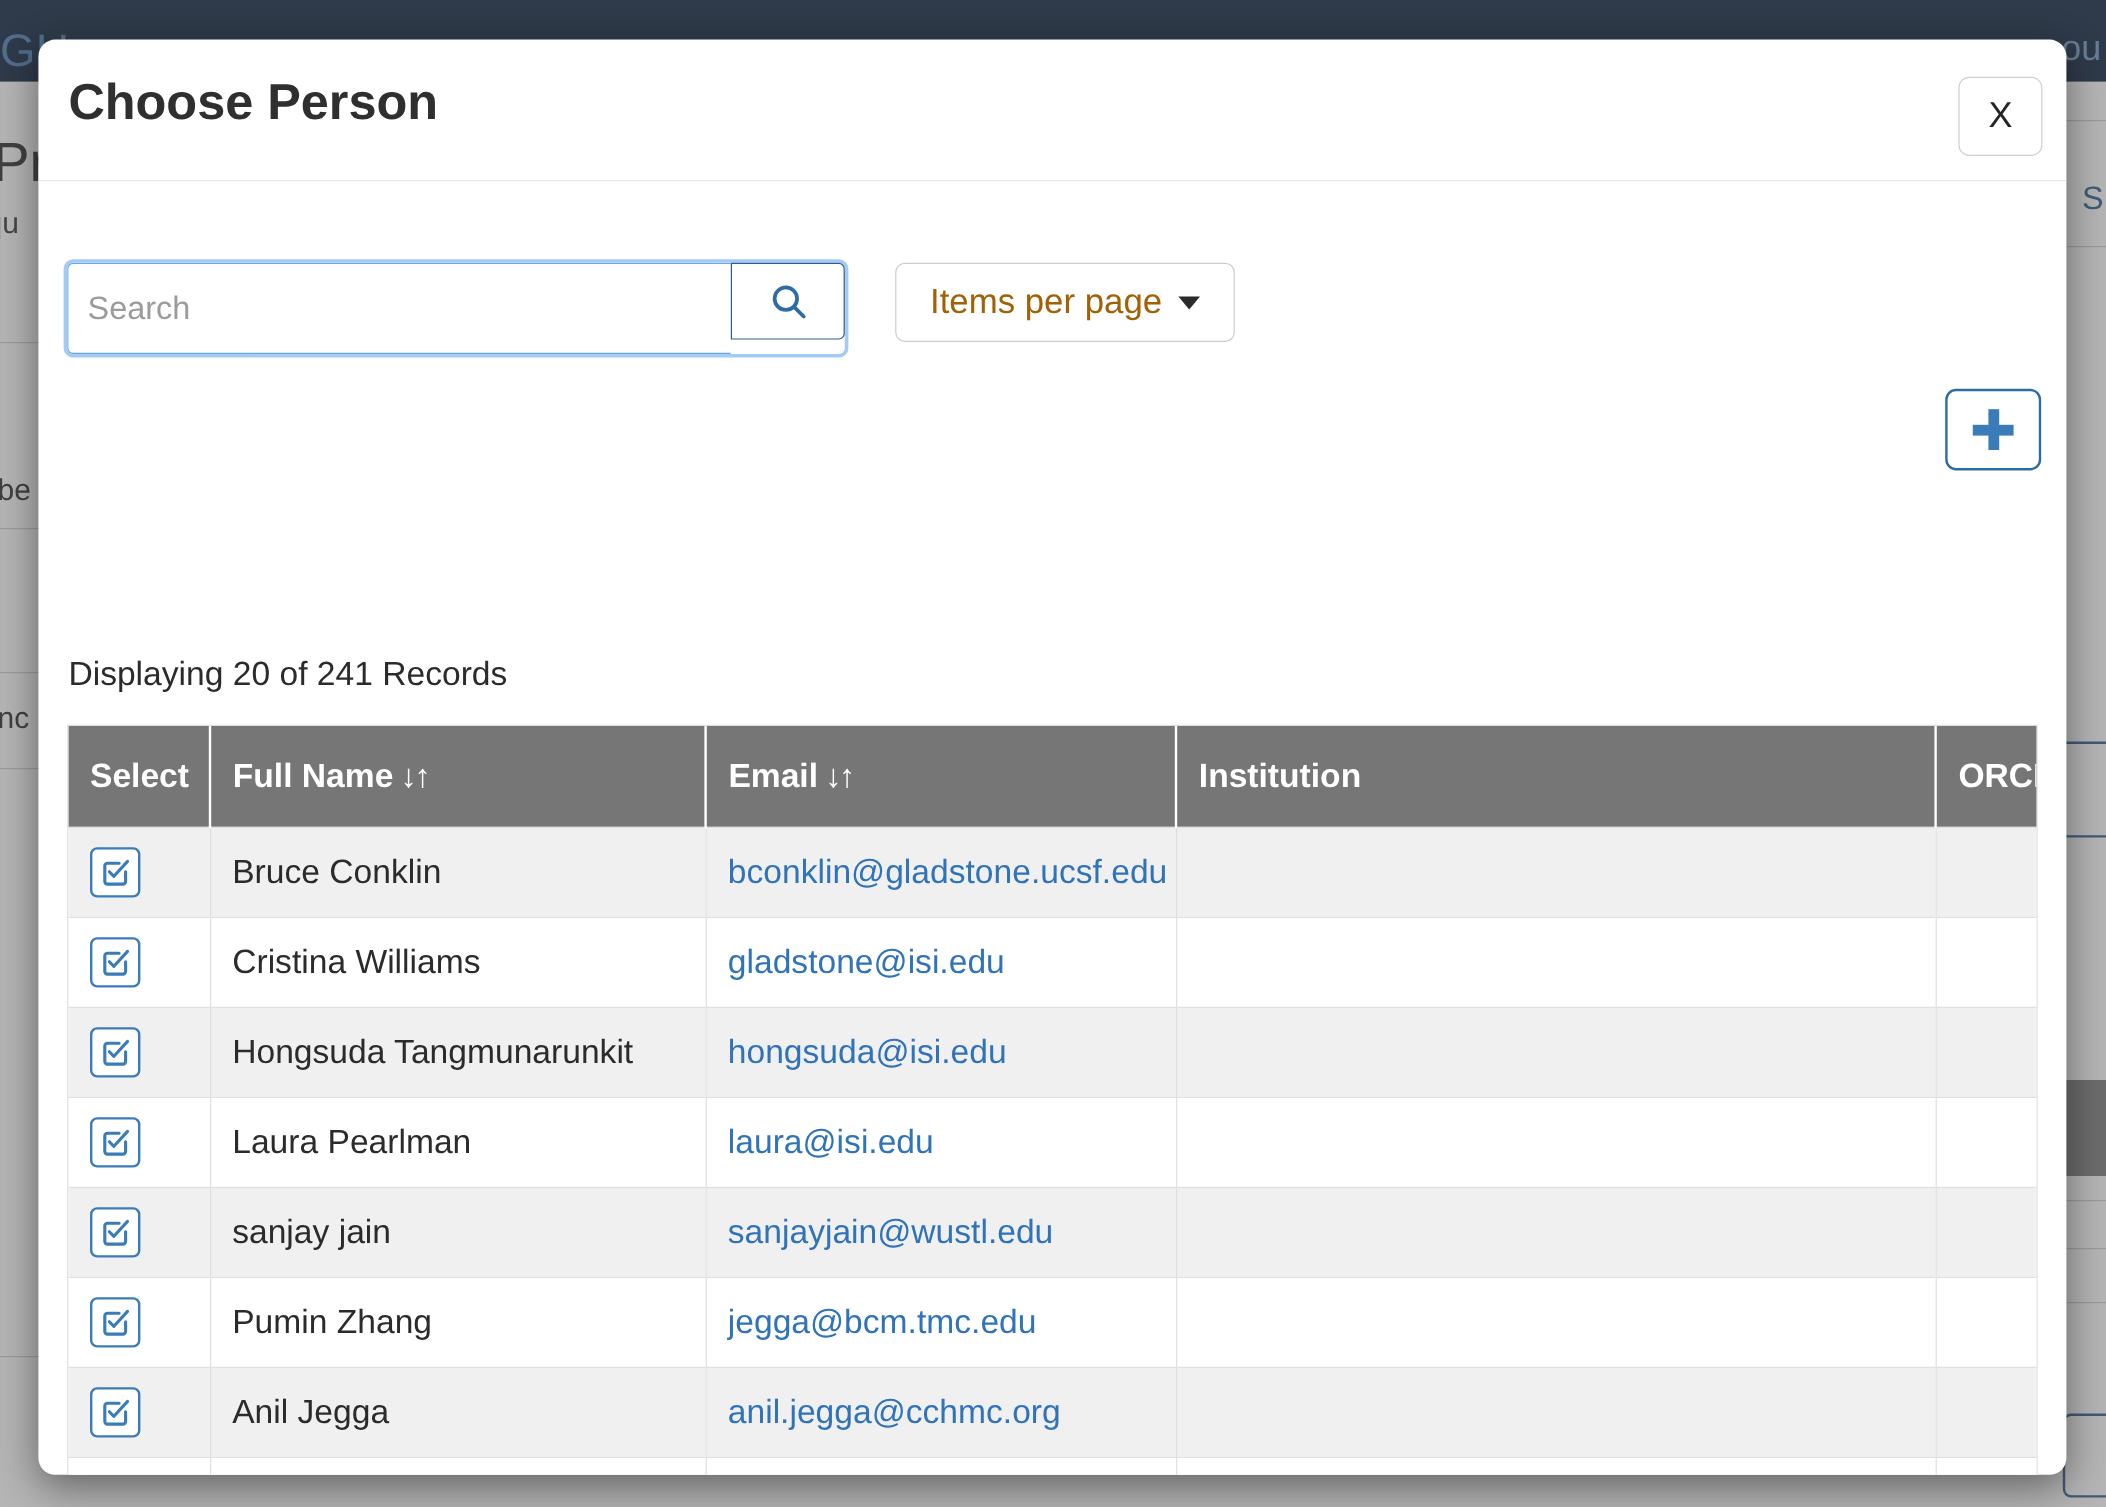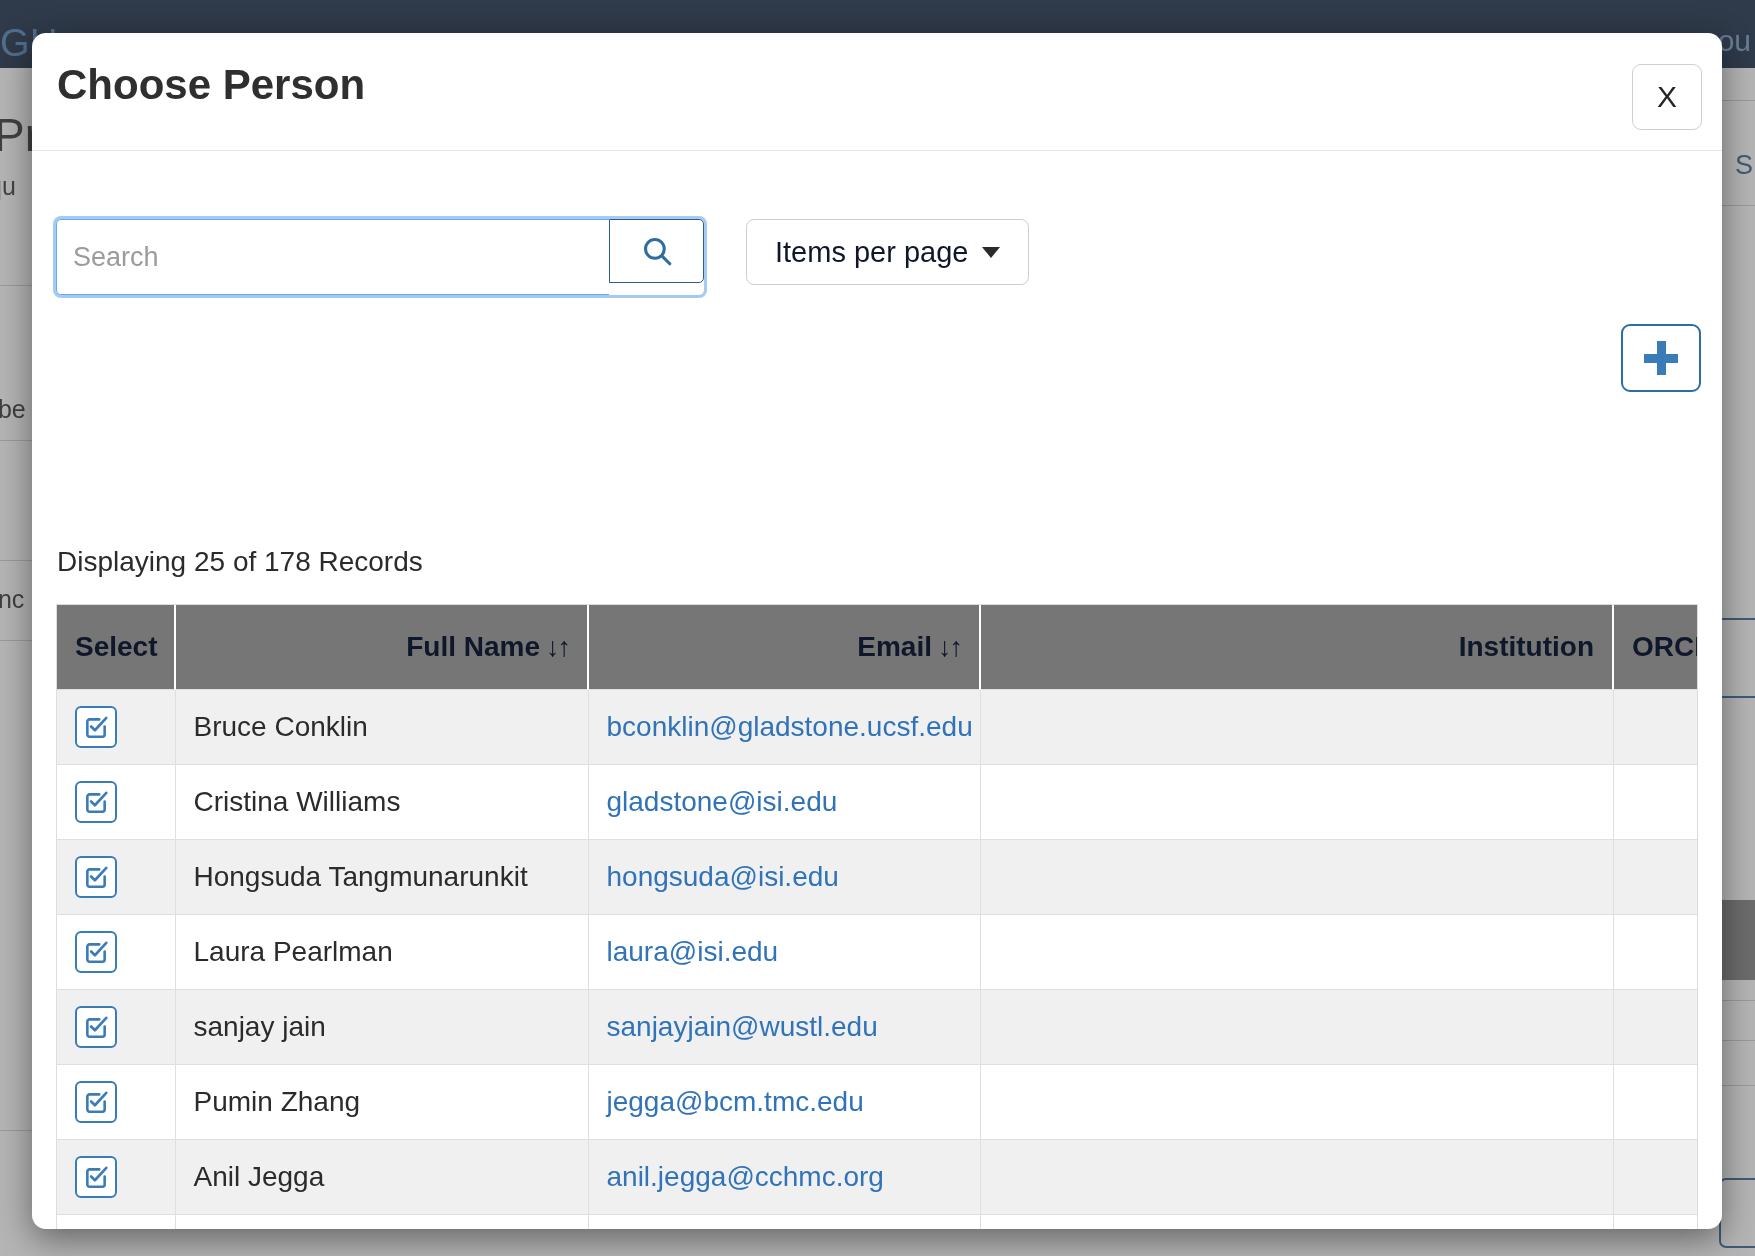--- a/index.html
+++ b/index.html
@@ -130,21 +130,21 @@
   }
   .search-btn svg { display:block; }
 
   .ipp-btn {
     margin-left: 42px;
     height: 66px;
     padding: 0 28px;
     background: #fff;
     border: 1px solid #cdcdcd;
     border-radius: 8px;
-    font-size: 29px; color: #0f172a;
+    font-size: 29px; color: #a16207;
     display: flex; align-items: center; gap: 14px;
     cursor: pointer;
     font-family: "Liberation Sans", sans-serif;
     white-space: nowrap;
   }
   .caret-down {
     width: 0; height: 0;
     border-left: 9px solid transparent;
     border-right: 9px solid transparent;
     border-top: 11px solid #2b2b2b;
@@ -176,24 +176,24 @@
     border-bottom: none;
     overflow: hidden;
   }
   table.people {
     border-collapse: collapse;
     width: 1640px;
     table-layout: fixed;
   }
   table.people thead th {
     background: #767676;
-    color: #0f172a;
+    color: #ffffff;
     font-size: 28px;
     font-weight: bold;
-    text-align: right;
+    text-align: left;
     padding: 22px 18px;
     border-right: 2px solid #ffffff;
     height: 84px;
     vertical-align: middle;
     white-space: nowrap;
   }
   table.people thead th:last-child { border-right: none; }
   .sort-ico {
     display: inline-block;
     margin-left: 6px;
@@ -290,21 +290,21 @@
       </button>
     </div>
 
     <button class="add-btn">
       <span style="position:relative;width:34px;height:34px;display:block;">
         <span class="plus-h" style="top:12.5px;left:0;"></span>
         <span class="plus-v" style="left:12.5px;top:0;"></span>
       </span>
     </button>
 
-    <div class="records-count">Displaying 25 of 178 Records</div>
+    <div class="records-count">Displaying 20 of 241 Records</div>
 
     <div class="table-wrap">
       <table class="people">
         <thead>
           <tr>
             <th style="width:118px"><span>Select</span></th>
             <th style="width:413px"><span>Full Name</span><span class="sort-ico">↓↑</span></th>
             <th style="width:392px"><span>Email</span><span class="sort-ico">↓↑</span></th>
             <th style="width:633px"><span>Institution</span></th>
             <th style="width:155px"><span>ORCID</span><span class="sort-ico">↓↑</span></th>

